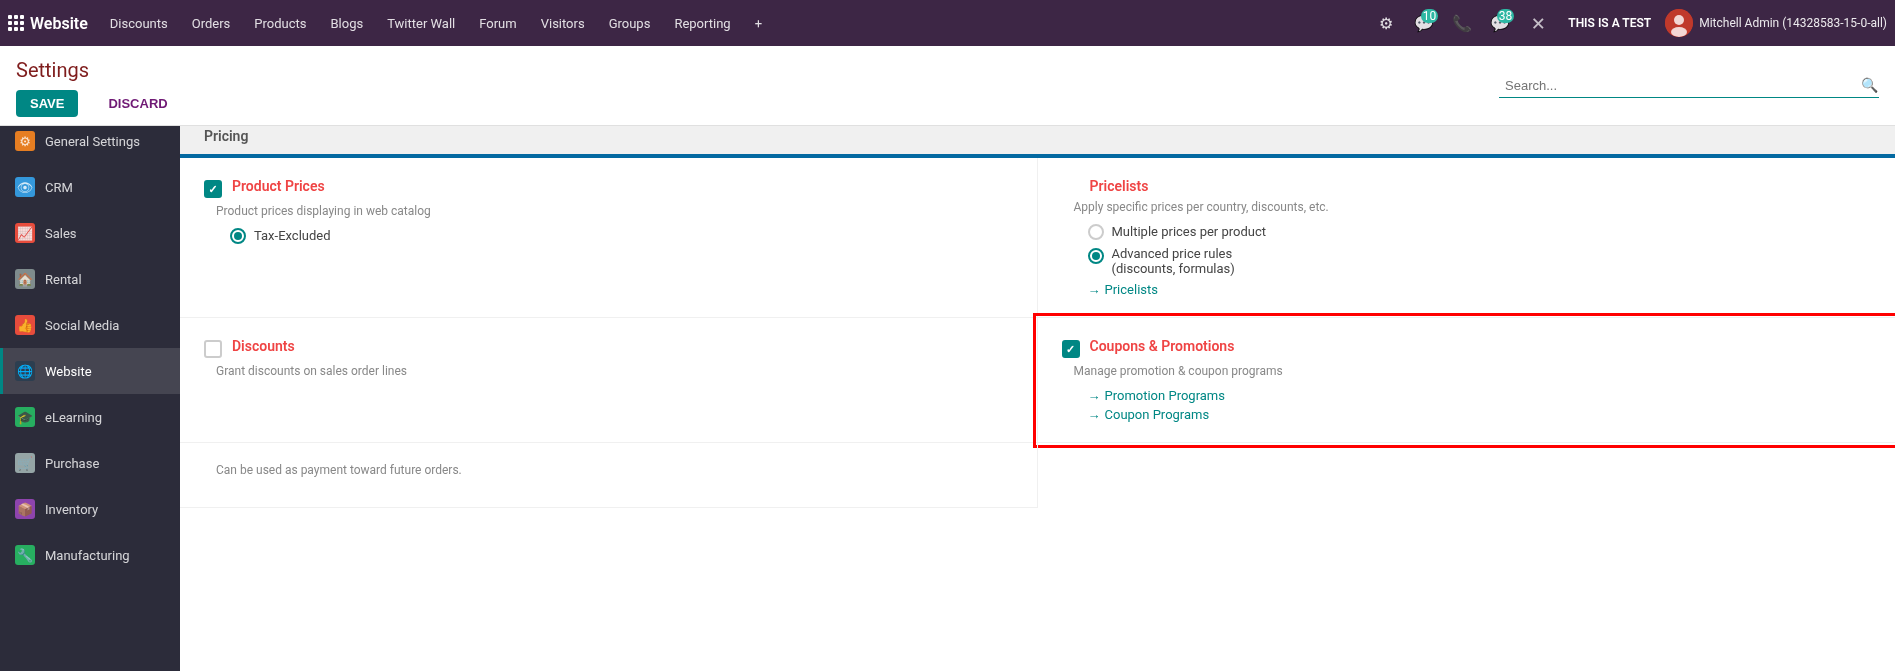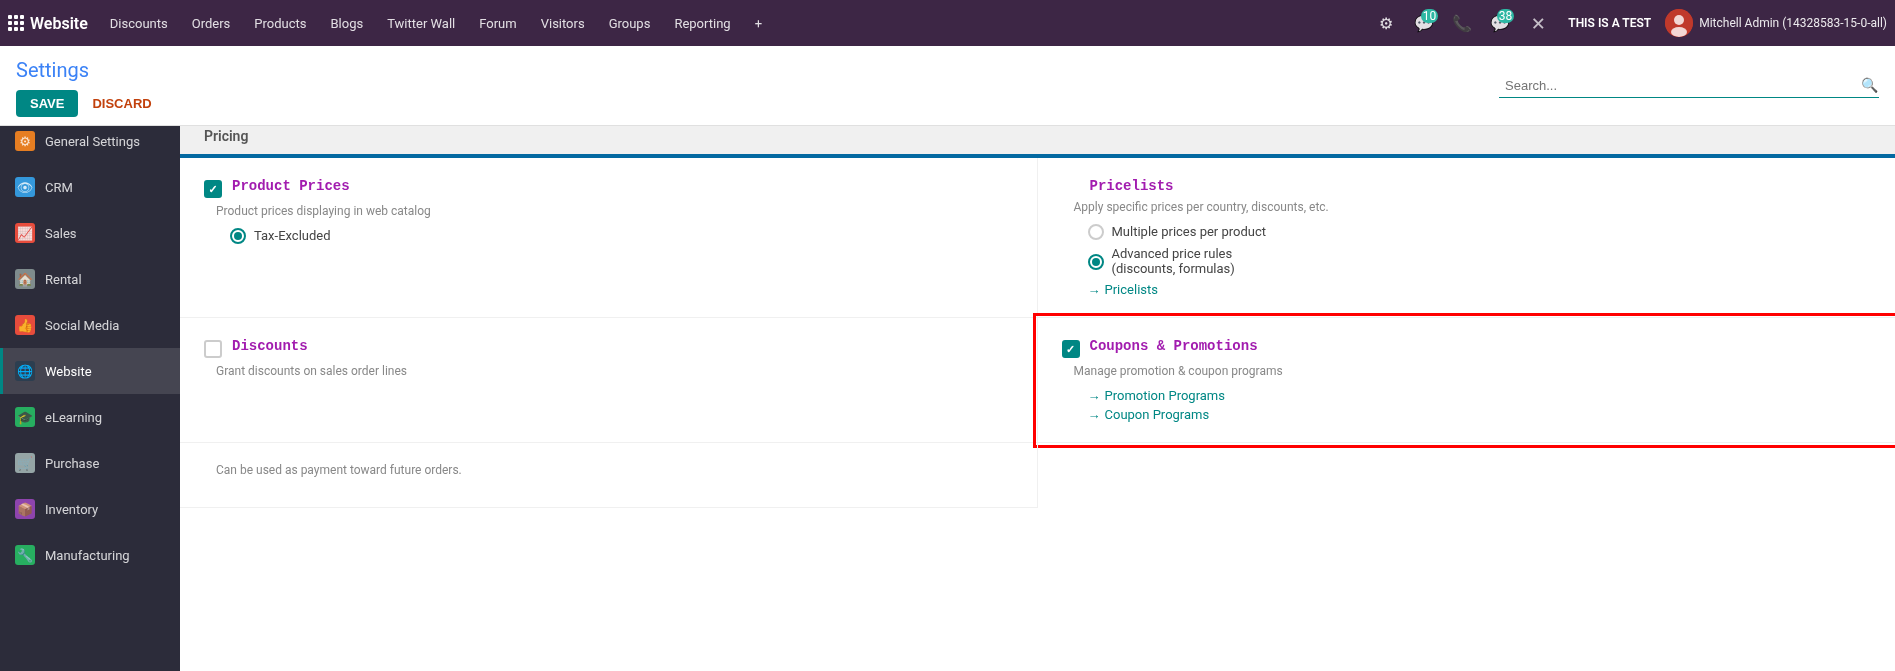--- a/index.html
+++ b/index.html
@@ -102,41 +102,41 @@
       position: fixed;
       top: 46px; left: 0; right: 0;
       background: white;
       padding: 12px 16px 8px;
       z-index: 99;
       border-bottom: 1px solid #e0e0e0;
     }
     .page-title {
       font-size: 20px;
       font-weight: 400;
-      color: #3b82f6;
+      color: #7f1d1d;
       margin-bottom: 8px;
     }
     .toolbar {
       display: flex;
-      gap: 4px;
+      gap: 20px;
     }
     .btn-save {
       background: #008784;
       color: white;
       border: none;
       padding: 6px 14px;
       border-radius: 4px;
       cursor: pointer;
       font-size: 13px;
       font-weight: 600;
     }
     .btn-discard {
       background: none;
       border: none;
-      color: #c2410c;
+      color: #701a75;
       font-size: 13px;
       font-weight: 600;
       cursor: pointer;
       padding: 6px 10px;
     }
     .search-bar {
       position: absolute;
       right: 16px;
       top: 50%;
       transform: translateY(-50%);
@@ -240,22 +240,21 @@
 
     .setting-header {
       display: flex;
       align-items: flex-start;
       gap: 10px;
       margin-bottom: 6px;
     }
     .setting-title {
       font-size: 14px;
       font-weight: 600;
-      color: #a21caf;
-      font-family: Liberation Mono, monospace;
+      color: #ef4444;
     }
     .setting-desc {
       font-size: 12px;
       color: #888;
       margin-bottom: 10px;
       margin-left: 12px;
     }
 
     
     .checkbox-wrapper {
@@ -481,21 +480,21 @@
         <div class="setting-header">
           <div style="width:18px;flex-shrink:0;"></div>
           <span class="setting-title">Pricelists</span>
         </div>
         <p class="setting-desc">Apply specific prices per country, discounts, etc.</p>
         <div class="radio-group">
           <div class="radio-option">
             <div class="radio-btn"></div>
             <span>Multiple prices per product</span>
           </div>
-          <div class="radio-option" style="align-items:center;">
+          <div class="radio-option" style="align-items:flex-start;">
             <div class="radio-btn selected" style="margin-top:2px;"></div>
             <div class="radio-label-block">
               <span>Advanced price rules</span>
               <span>(discounts, formulas)</span>
             </div>
           </div>
         </div>
         <a class="setting-link">
           <span>→</span>
           <span>Pricelists</span>

